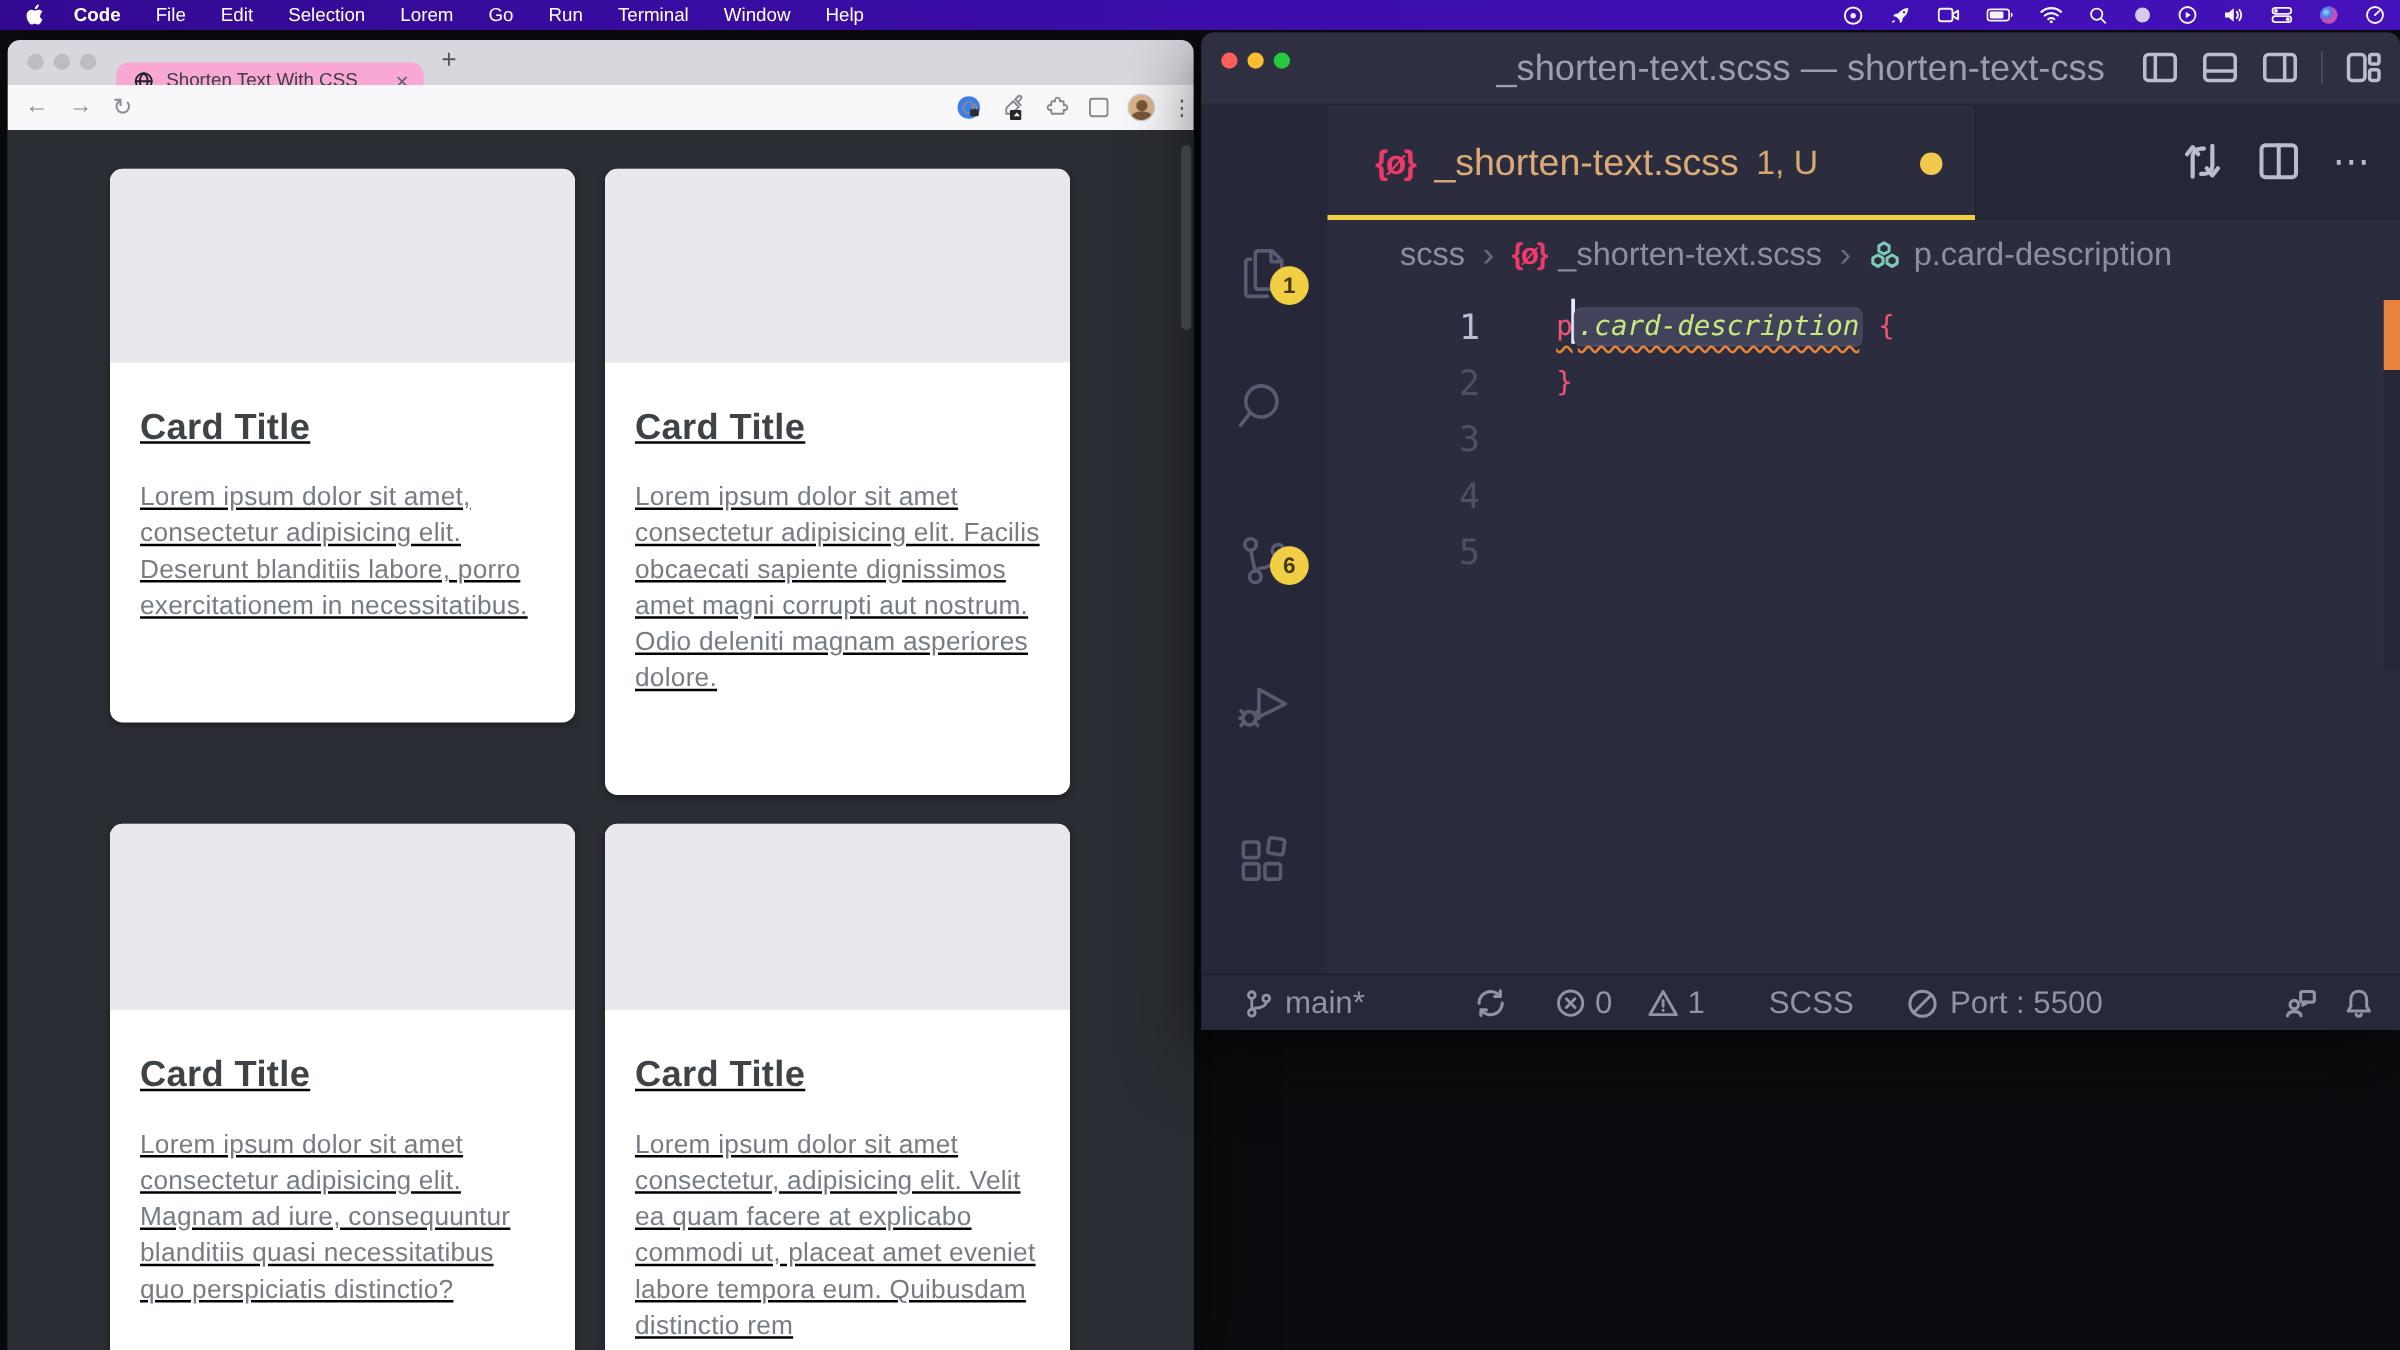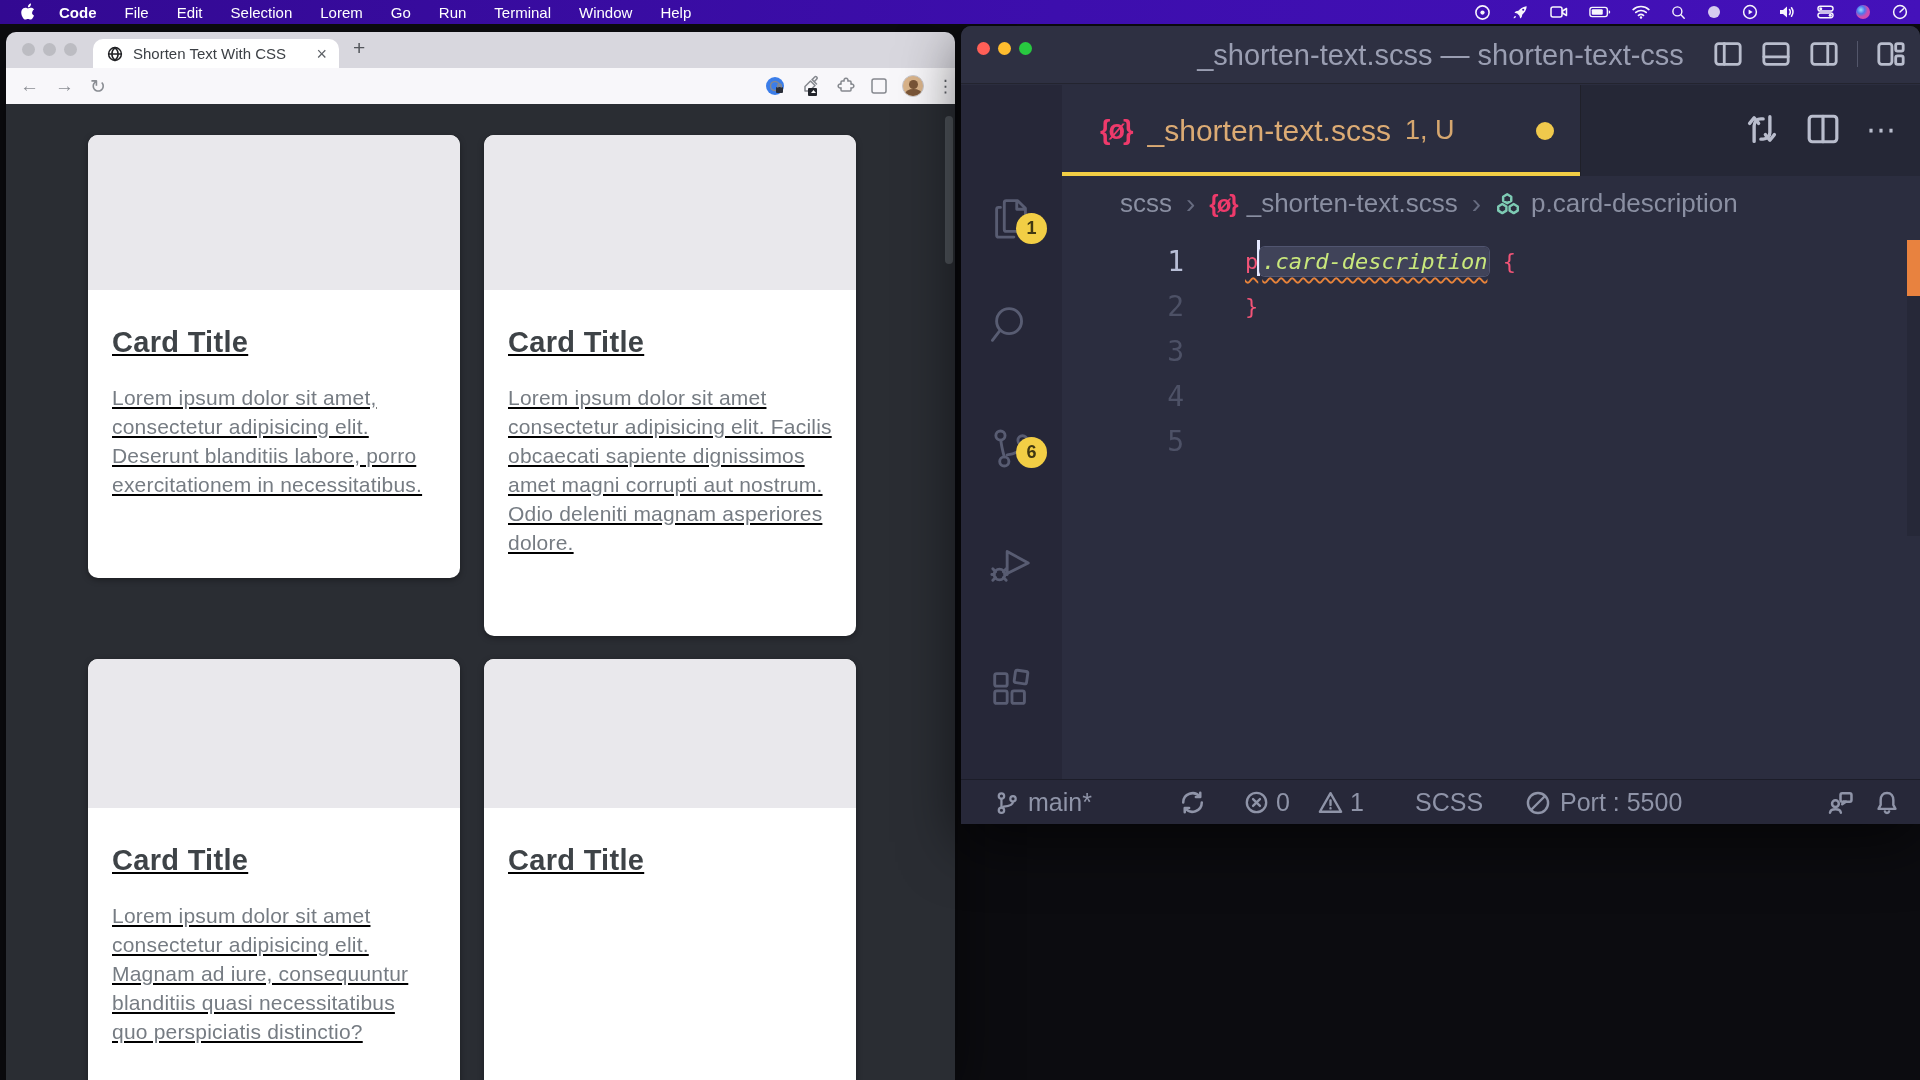--- a/index.html
+++ b/index.html
@@ -20,22 +20,22 @@
 
   
   .browser { position:absolute; left:6px; top:32px; width:949px; height:1048px;
     border-radius:10px 10px 0 0; overflow:hidden; background:#2a2d33;
     box-shadow:0 18px 60px rgba(0,0,0,.55); }
   .tabstrip { position:relative; height:36px; background:#d8d7de; }
   .traffic { position:absolute; left:16px; top:11px; display:flex; gap:8px; }
   .traffic i { width:13px; height:13px; border-radius:50%; background:#bcbcc2; display:block; }
   .traffic.active i.r { background:#ff5f57; } .traffic.active i.y { background:#febc2e; }
   .traffic.active i.g { background:#28c840; }
-  .btab { position:absolute; left:87px; top:7px; width:246px; height:29px;
-    background:#ffffff; border-radius:10px 10px 0 0; display:flex; align-items:center;
+  .btab { position:absolute; left:87px; top:18px; width:246px; height:29px;
+    background:#f9a8d4; border-radius:10px 10px 0 0; display:flex; align-items:center;
     padding:0 10px 0 14px;justify-content:center; }
   .btab .fav { color:#202124; display:flex; }
   .btab .ttl { font-size:15px; color:#3b3f44; margin-left:10px; white-space:nowrap;
     overflow:hidden; flex:1; }
   .btab .cl { color:#5f6368; font-size:18px; line-height:1; padding:0 2px; }
   .newtab { position:absolute; left:347px; top:4px; font-size:21px; color:#53565c; }
   .toolbar { position:relative; height:36px; background:#f8f7fa; display:flex; align-items:center; }
   .nav-g { display:flex; gap:16px; margin-left:14px; font-size:19px; color:#8a8d93; }
   .omnibox { position:absolute; left:106px; top:5px; width:700px; height:26px;
     background:#ededf1; border-radius:13px; display:flex; align-items:center; padding:0 14px; }
@@ -314,20 +314,21 @@
         <div class="ph"></div>
         <div class="cbody">
           <h3>Card Title</h3>
           <p>Lorem ipsum dolor sit amet consectetur adipisicing elit. Magnam ad iure, consequuntur blanditiis quasi necessitatibus quo perspiciatis distinctio?</p>
         </div>
       </div>
       <div class="card c4">
         <div class="ph"></div>
         <div class="cbody">
           <h3>Card Title</h3>
+          <p>Lorem ipsum dolor sit amet consectetur, adipisicing elit. Velit ea quam facere at explicabo commodi ut, placeat amet eveniet labore tempora eum. Quibusdam distinctio rem</p>
         </div>
       </div>
       <div class="bscroll"></div>
     </div>
   </div>
 
   <div class="vscode">
     <div class="vtitle">
       <div class="traffic active">
         <i class="r"></i>

